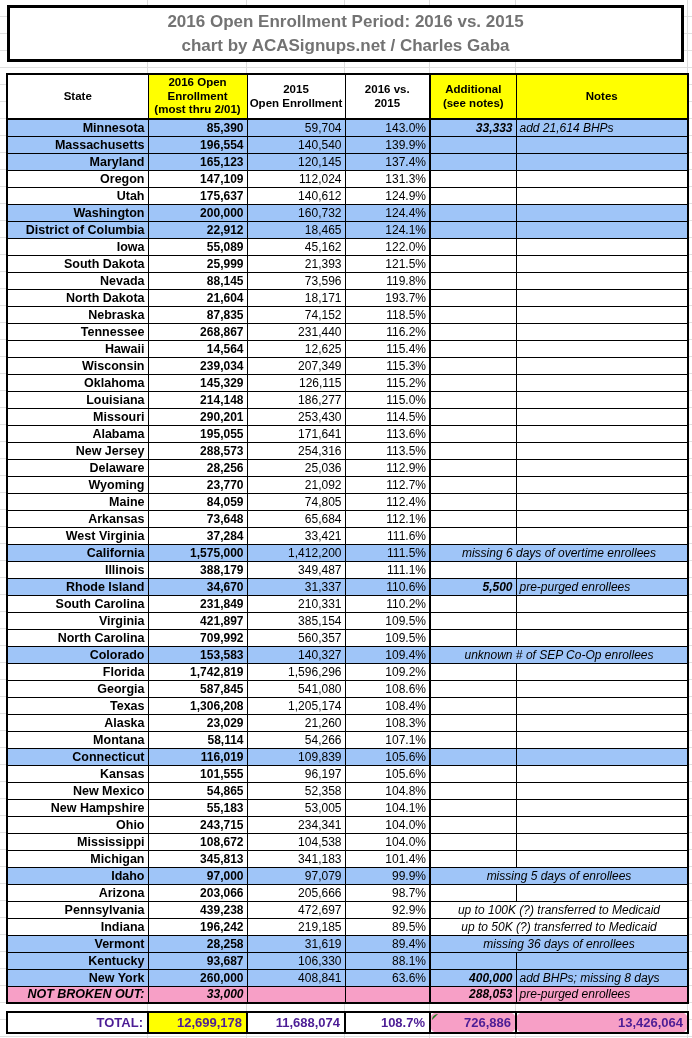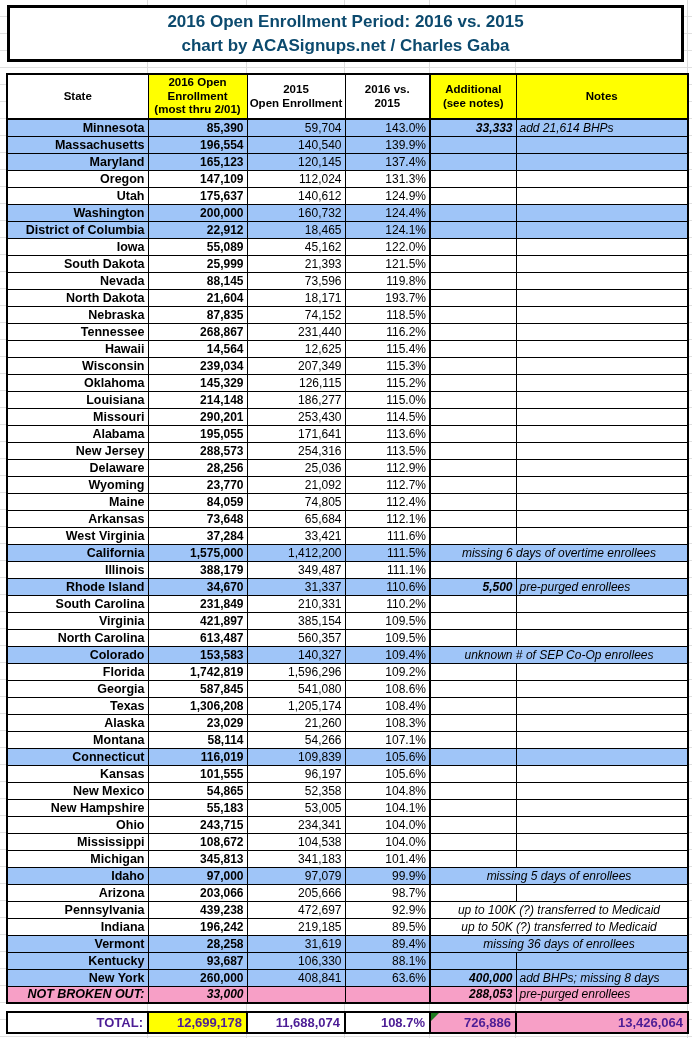--- a/index.html
+++ b/index.html
@@ -19,21 +19,21 @@
       linear-gradient(#dcdcdc,#dcdcdc),
       repeating-linear-gradient(to bottom, transparent 0px, transparent 16px, #e0e0e0 16px, #e0e0e0 17px);
     background-repeat:no-repeat,no-repeat,no-repeat,no-repeat,no-repeat,no-repeat,repeat;
     background-size:1px 100%,1px 100%,1px 100%,1px 100%,1px 100%,1px 100%,100% 100%;
     background-position:147px 0,246px 0,344px 0,429px 0,515px 0,687px 0,0 0;
   }
   .titlebox {
     position:absolute; left:7px; top:5px; width:677px; height:57px;
     box-sizing:border-box; border:3px solid #000; background:#fff;
     display:flex; flex-direction:column; justify-content:center; align-items:center;
-    font-weight:bold; font-size:17px; line-height:1.4; text-align:center; color:#0c4a6e;
+    font-weight:bold; font-size:17px; line-height:1.4; text-align:center; color:#737373;
   }
   table.main {
     position:absolute; left:6px; top:73px; width:681px;
     border-collapse:collapse; table-layout:fixed; background:#fff;
     border:2px solid #000; font-size:12px; color:#000;
   }
   table.main thead tr { height:45px; }
   table.main th {
     border:1px solid #000; border-bottom:2px solid #000;
     font-weight:bold; font-size:11.5px; line-height:1.2;
@@ -61,21 +61,21 @@
   table.total {
     position:absolute; left:6px; top:1011px; width:681px;
     border-collapse:collapse; table-layout:fixed;
     border:2px solid #000; font-size:13px; font-weight:bold; color:#4c1d95; background:#fff;
   }
   table.total td {
     border:2px solid #000; height:19px; padding:0 4px;
     white-space:nowrap; overflow:hidden; text-align:right; vertical-align:middle;
   }
   td.t-2016 { background:#FFFF00; }
-  td.t-add, td.t-grand { background:#F79FC6; }
+  td.t-add, td.t-grand { background:#F79FC6;border-radius:8px; }
   td.t-add { position:relative; }
   .tri {
     position:absolute; left:0; top:0; width:0; height:0;
     border-top:8px solid #1F7A1F; border-right:8px solid transparent;
   }
 </style>
 </head>
 <body>
 
 <div class="grid-bg"></div>
@@ -344,21 +344,21 @@
       <tr class="white">
         <td class="c-state">Virginia</td>
         <td class="c-2016">421,897</td>
         <td class="c-2015">385,154</td>
         <td class="c-pct">109.5%</td>
         <td class="c-add"></td>
         <td class="c-note"></td>
       </tr>
       <tr class="white">
         <td class="c-state">North Carolina</td>
-        <td class="c-2016">613,487</td>
+        <td class="c-2016">709,992</td>
         <td class="c-2015">560,357</td>
         <td class="c-pct">109.5%</td>
         <td class="c-add"></td>
         <td class="c-note"></td>
       </tr>
       <tr class="blue">
         <td class="c-state">Colorado</td>
         <td class="c-2016">153,583</td>
         <td class="c-2015">140,327</td>
         <td class="c-pct">109.4%</td>

